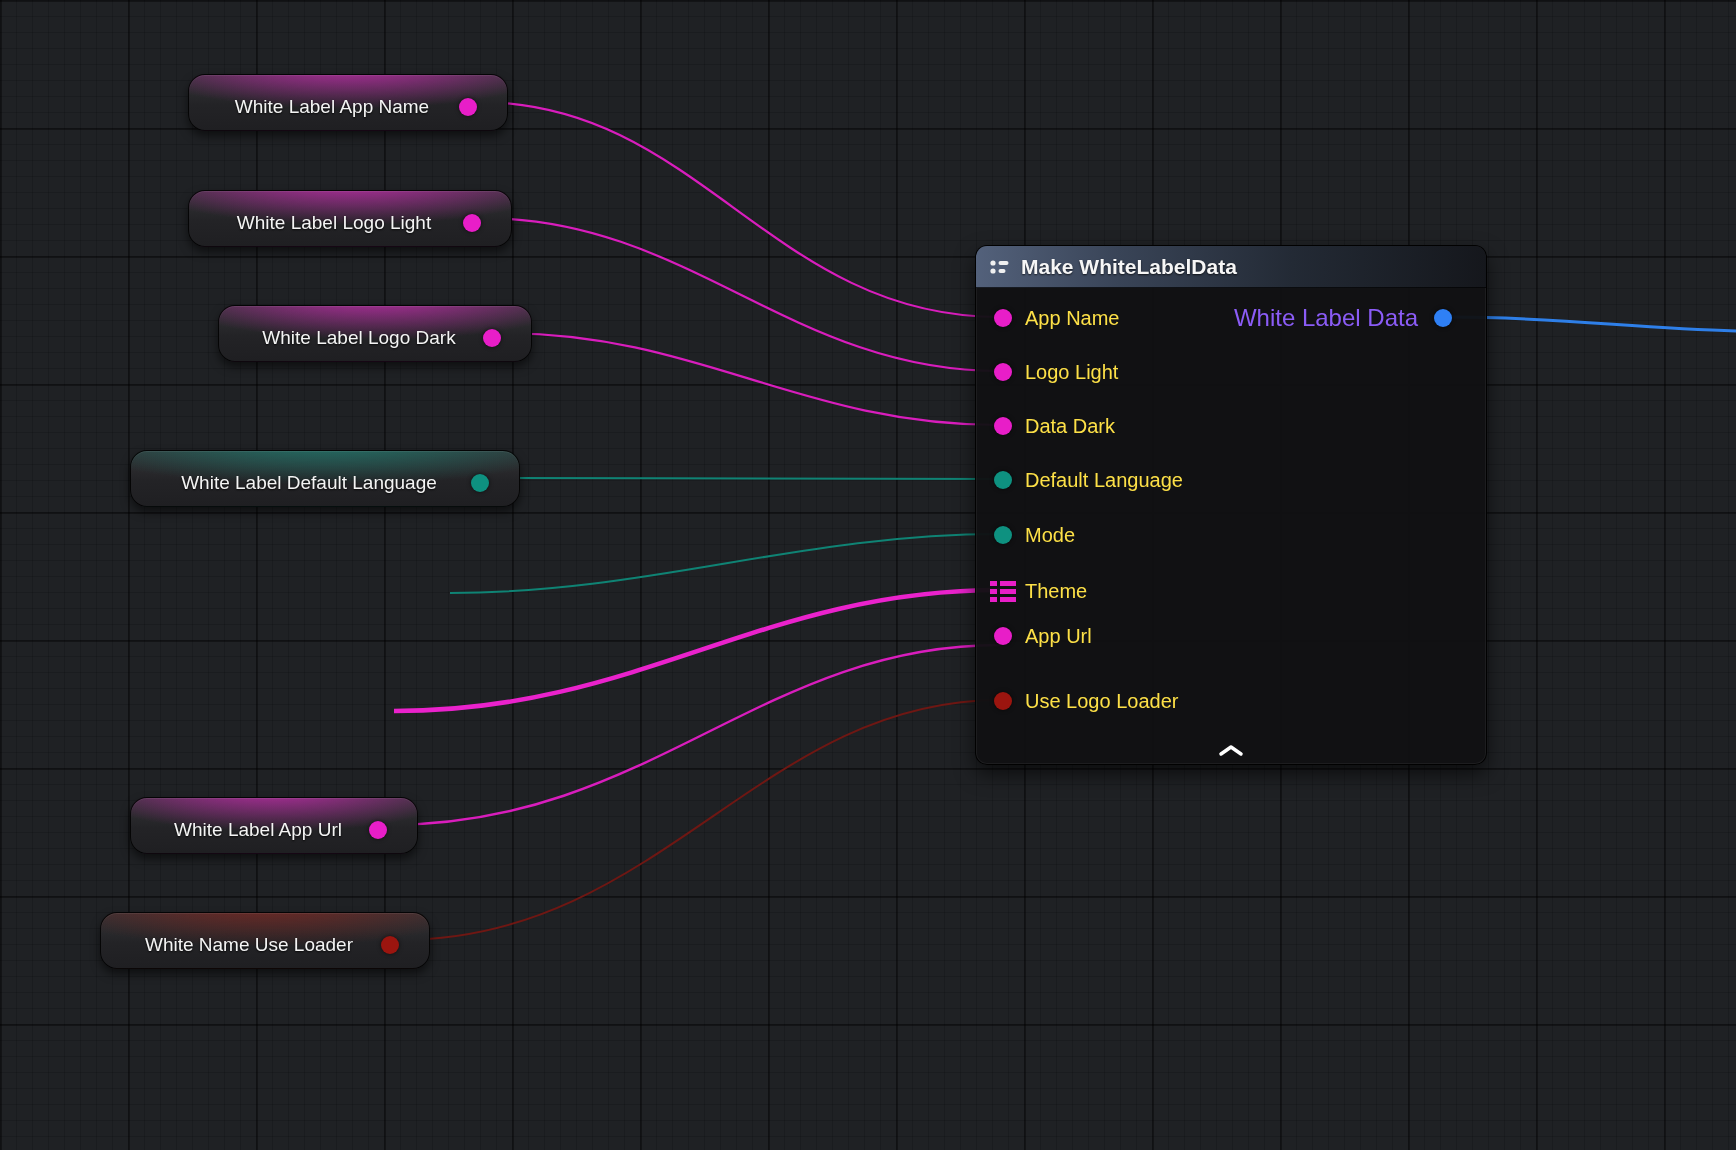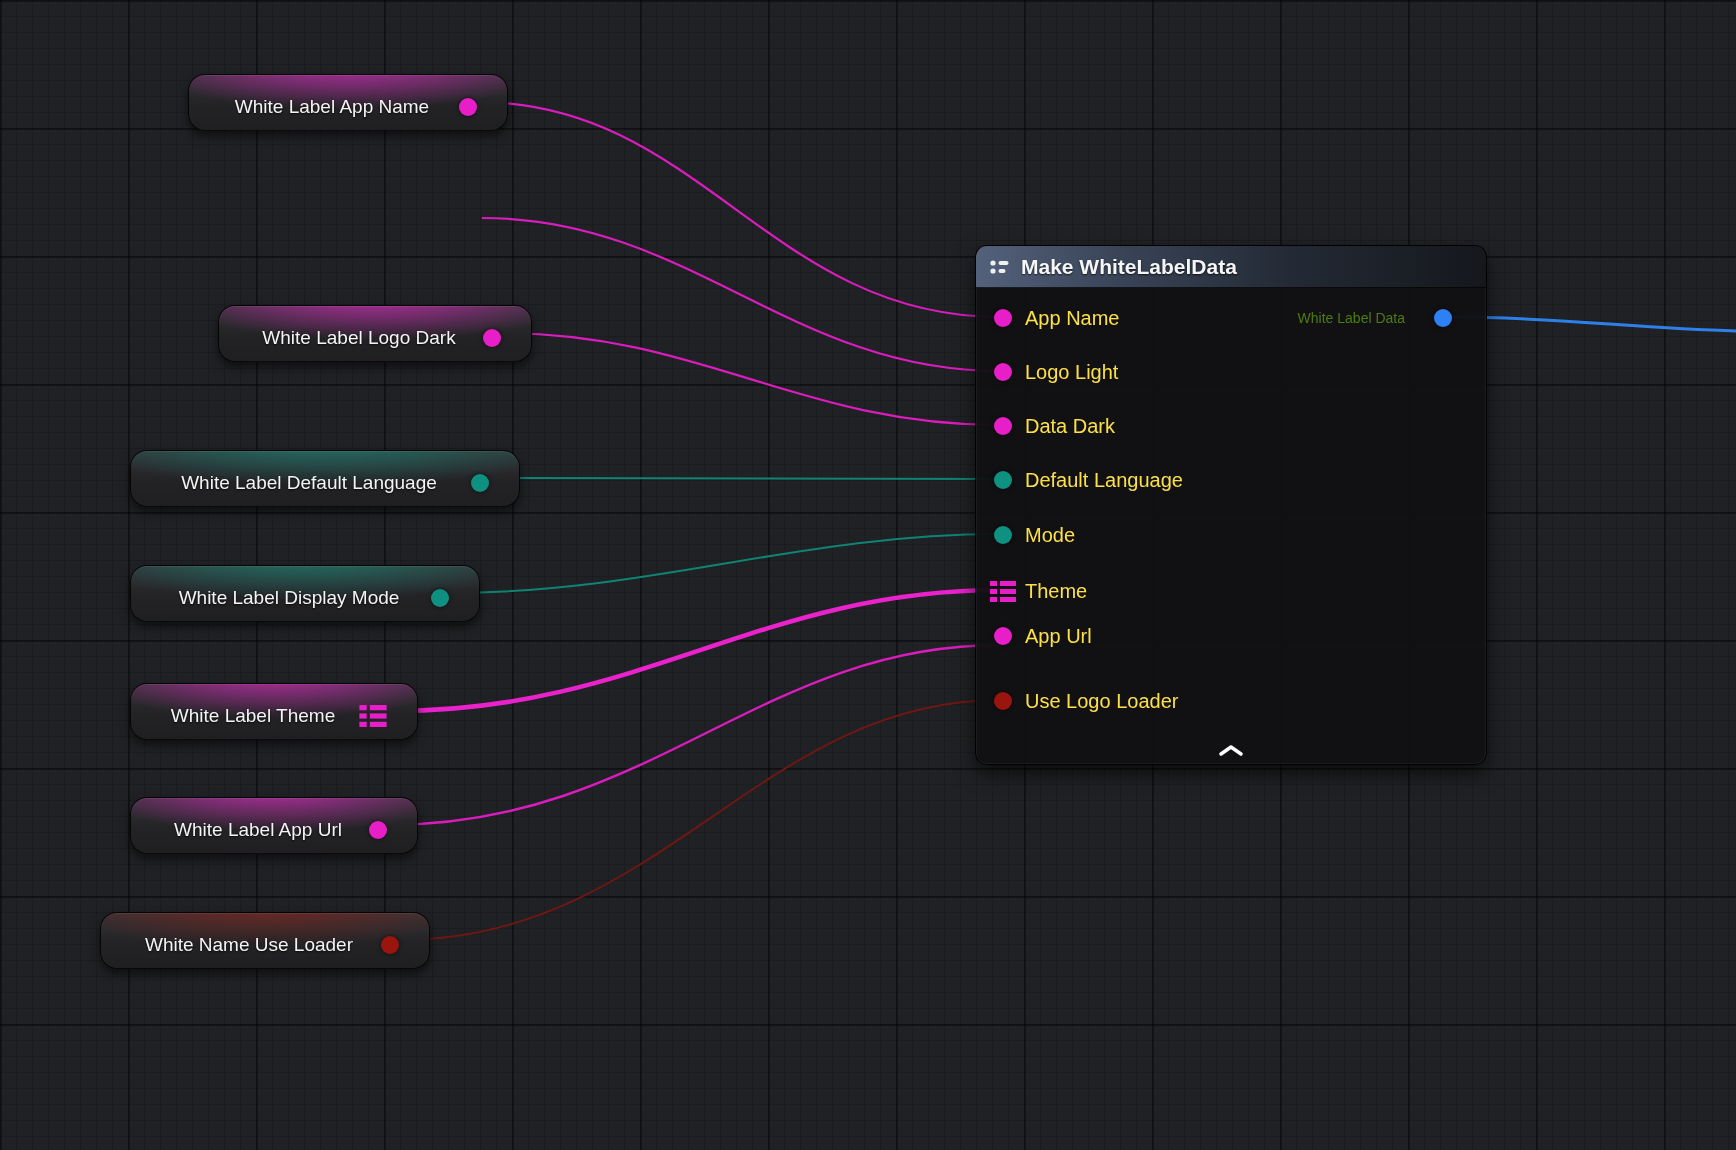--- a/index.html
+++ b/index.html
@@ -61,21 +61,21 @@
     text-shadow:0 1px 2px rgba(0,0,0,.7);}
   .in-row{position:absolute;left:18px;height:26px;display:flex;align-items:center;}
   .in-row .pin-dot{margin-left:0;margin-right:13px;}
   .in-row .pin-struct{margin-left:-4px;margin-right:9px;width:26px;height:21px;}
   .in-label{color:#fde047;font-size:20px;white-space:nowrap;}
   .pin-teal{--pin:#0e9180;}
   .pin-pink{--pin:#e81ec8;}
   .pin-red {--pin:#9b150f;}
   .pin-blue{--pin:#2f80f5;}
   .out-row{position:absolute;top:59px;right:34px;height:26px;display:flex;align-items:center;}
-  .out-row .out-label{color:#4d7c0f;font-size:14px;margin-right:29px;white-space:nowrap;}
+  .out-row .out-label{color:#8b5cf6;font-size:24px;margin-right:16px;white-space:nowrap;}
   .out-row .pin-dot{margin-left:0;}
   .collapse-btn{
     position:absolute;left:50%;bottom:5px;transform:translateX(-50%);
     width:34px;height:18px;display:flex;align-items:center;justify-content:center;
     cursor:pointer;background:transparent;border:none;padding:0;
   }
 </style>
 </head>
 <body>
 
@@ -91,49 +91,36 @@
     <path d="M388 825 C 650 825, 760 645, 1000 645" stroke="#d91dbd" stroke-width="2.4"></path>
     <path d="M400 940 C 660 940, 760 700, 1000 700" stroke="#6f1713" stroke-width="2"></path>
     <path d="M1452 317 C 1560 317, 1640 329, 1740 331" stroke="#2e7fe8" stroke-width="3"></path>
   </svg>
 
   <div class="var-node var-pink" style="left:188px;top:74px;width:320px">
     <span class="var-label">White Label App Name</span>
     <span class="pin-dot"></span>
   </div>
 
+  <div class="var-node var-pink" style="left:188px;top:190px;width:324px">
+    <span class="var-label">White Label Logo Light</span>
+    <span class="pin-dot"></span>
+  </div>
 
   <div class="var-node var-teal" style="left:130px;top:450px;width:390px">
     <span class="var-label">White Label Default Language</span>
     <span class="pin-dot"></span>
   </div>
 
   <div class="var-node var-pink" style="left:218px;top:305px;width:314px">
     <span class="var-label">White Label Logo Dark</span>
     <span class="pin-dot"></span>
   </div>
 
-  <div class="var-node var-teal" style="left:130px;top:565px;width:350px">
-    <span class="var-label">White Label Display Mode</span>
-    <span class="pin-dot"></span>
-  </div>
 
-  <div class="var-node var-pink" style="left:130px;top:683px;width:288px">
-    <span class="var-label">White Label Theme</span>
-    <svg class="pin-struct" viewBox="0 0 26 21">
-      <g fill="#e81ec8">
-        <rect x="0" y="0" width="7" height="5"></rect>
-          <rect x="10" y="0" width="16" height="5"></rect>
-        <rect x="0" y="8" width="7" height="5"></rect>
-          <rect x="10" y="8" width="16" height="5"></rect>
-        <rect x="0" y="16" width="7" height="5"></rect>
-          <rect x="10" y="16" width="16" height="5"></rect>
-      </g>
-    </svg>
-  </div>
 
   <div class="var-node var-pink" style="left:130px;top:797px;width:288px">
     <span class="var-label">White Label App Url</span>
     <span class="pin-dot"></span>
   </div>
 
   <div class="var-node var-red" style="left:100px;top:912px;width:330px">
     <span class="var-label">White Name Use Loader</span>
     <span class="pin-dot"></span>
   </div>

